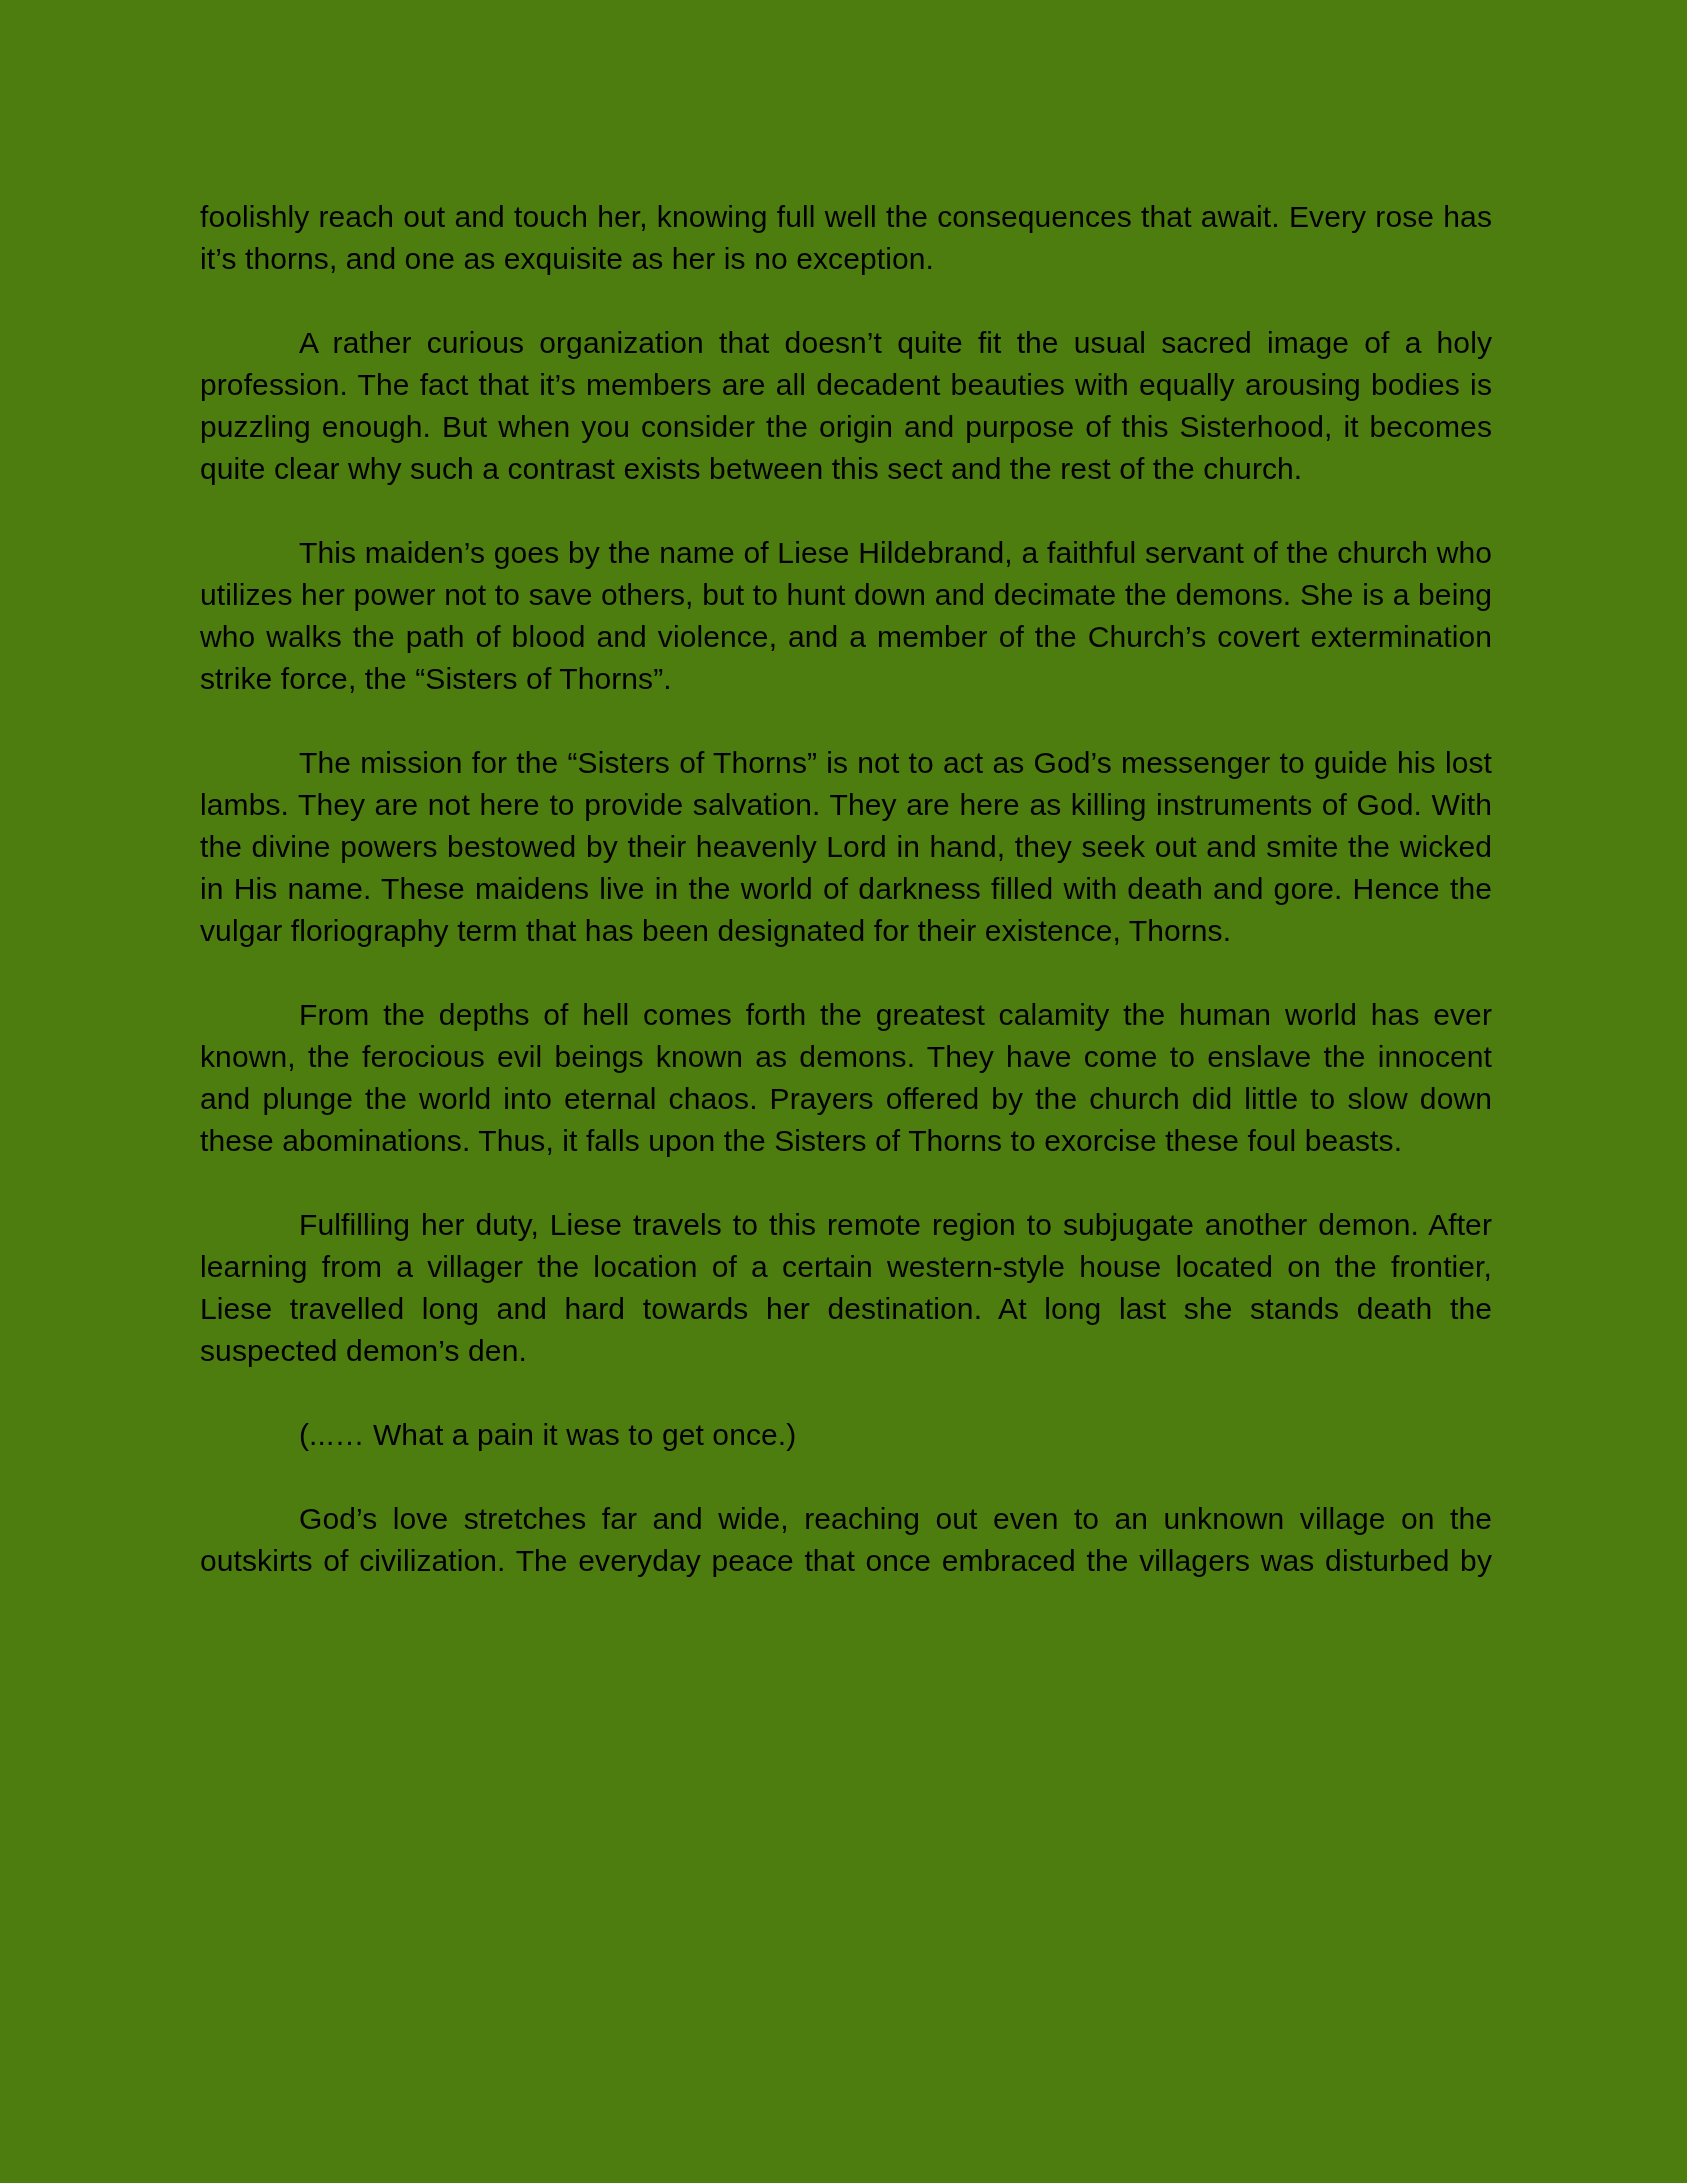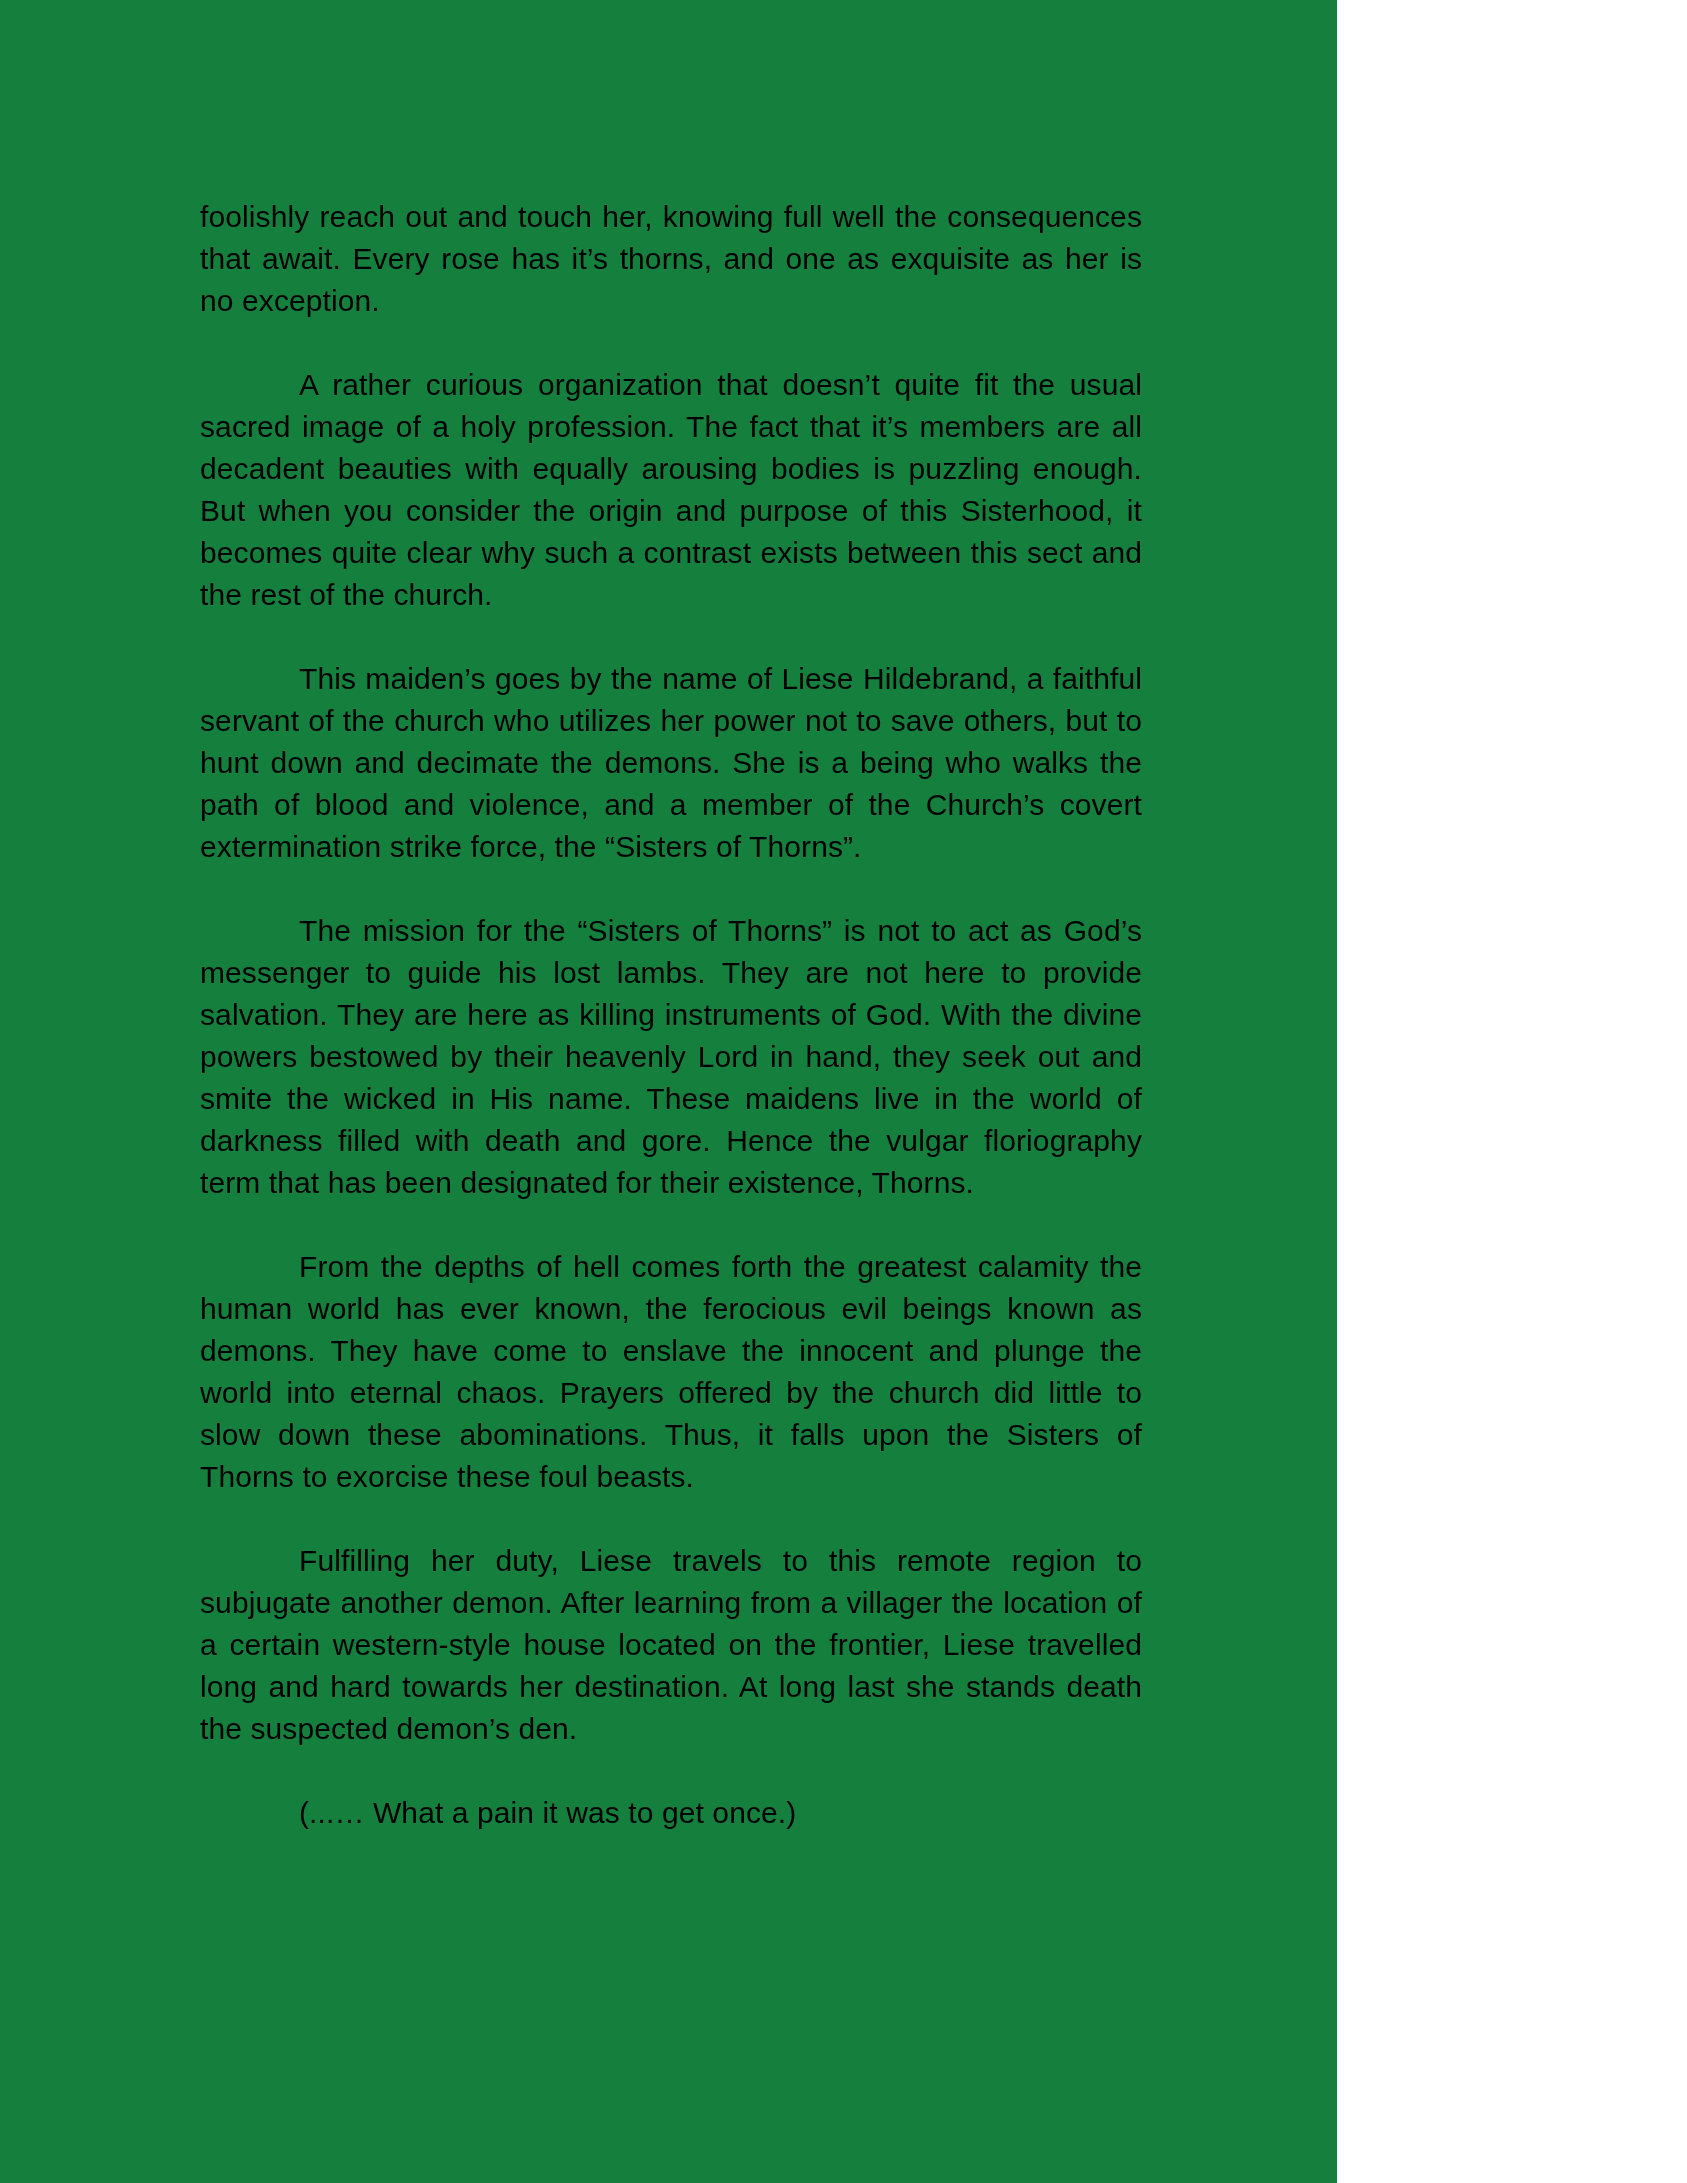--- a/index.html
+++ b/index.html
@@ -8,24 +8,24 @@
     background: #ffffff;
   }
   body {
     width: 1687px;
     height: 2183px;
     overflow: hidden;
     font-family: "Liberation Sans", sans-serif;
   }
   .page {
     box-sizing: border-box;
-    width: 1337px;
+    width: 1687px;
     height: 2183px;
     padding: 196px 195px 0 200px;
-    background: #15803d;
+    background: #4d7c0f;
   }
   p.para {
     margin: 0 0 42px 0;
     font-size: 30px;
     line-height: 42px;
     color: #000000;
     text-align: justify;
     text-align-last: left;
     letter-spacing: 0.1px;
   }
@@ -43,14 +43,15 @@
 <body>
 
 <div class="page">
   <p class="para">foolishly reach out and touch her, knowing full well the consequences that await. Every rose has it’s thorns, and one as exquisite as her is no exception.</p>
   <p class="para indent">A rather curious organization that doesn’t quite fit the usual sacred image of a holy profession. The fact that it’s members are all decadent beauties with equally arousing bodies is puzzling enough. But when you consider the origin and purpose of this Sisterhood, it becomes quite clear why such a contrast exists between this sect and the rest of the church.</p>
   <p class="para indent">This maiden’s goes by the name of Liese Hildebrand, a faithful servant of the church who utilizes her power not to save others, but to hunt down and decimate the demons. She is a being who walks the path of blood and violence, and a member of the Church’s covert extermination strike force, the “Sisters of Thorns”.</p>
   <p class="para indent">The mission for the “Sisters of Thorns” is not to act as God’s messenger to guide his lost lambs. They are not here to provide salvation. They are here as killing instruments of God. With the divine powers bestowed by their heavenly Lord in hand, they seek out and smite the wicked in His name. These maidens live in the world of darkness filled with death and gore. Hence the vulgar floriography term that has been designated for their existence, Thorns.</p>
   <p class="para indent">From the depths of hell comes forth the greatest calamity the human world has ever known, the ferocious evil beings known as demons. They have come to enslave the innocent and plunge the world into eternal chaos. Prayers offered by the church did little to slow down these abominations. Thus, it falls upon the Sisters of Thorns to exorcise these foul beasts.</p>
   <p class="para indent">Fulfilling her duty, Liese travels to this remote region to subjugate another demon. After learning from a villager the location of a certain western-style house located on the frontier, Liese travelled long and hard towards her destination. At long last she stands death the suspected demon’s den.</p>
   <p class="para indent">(...… What a pain it was to get once.)</p>
+  <p class="para indent justify-last">God’s love stretches far and wide, reaching out even to an unknown village on the outskirts of civilization. The everyday peace that once embraced the villagers was disturbed by</p>
 </div>
 
 
 </body></html>

